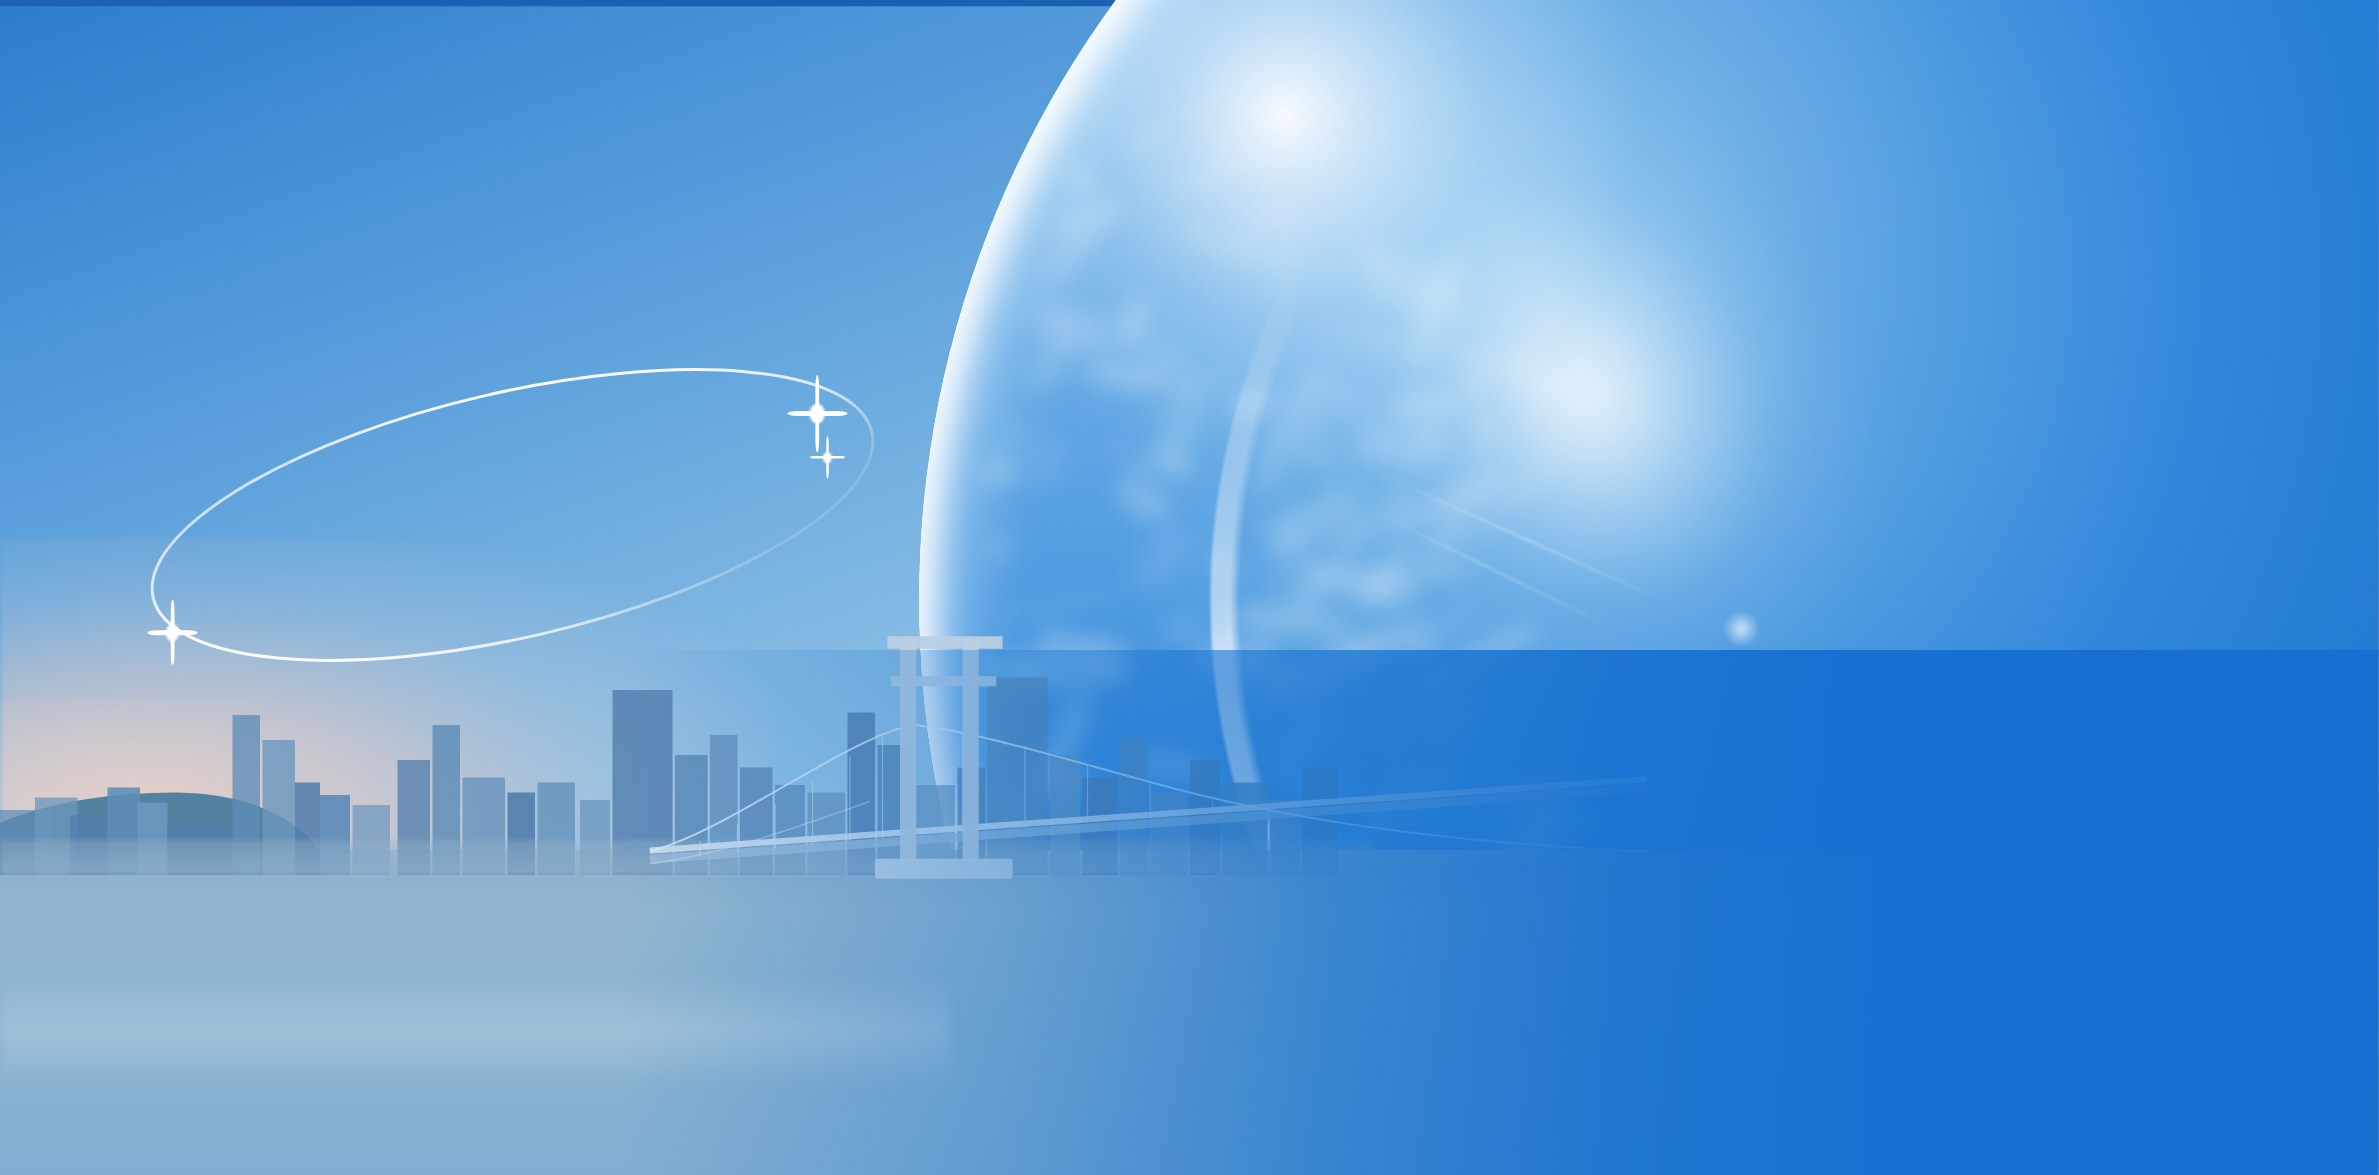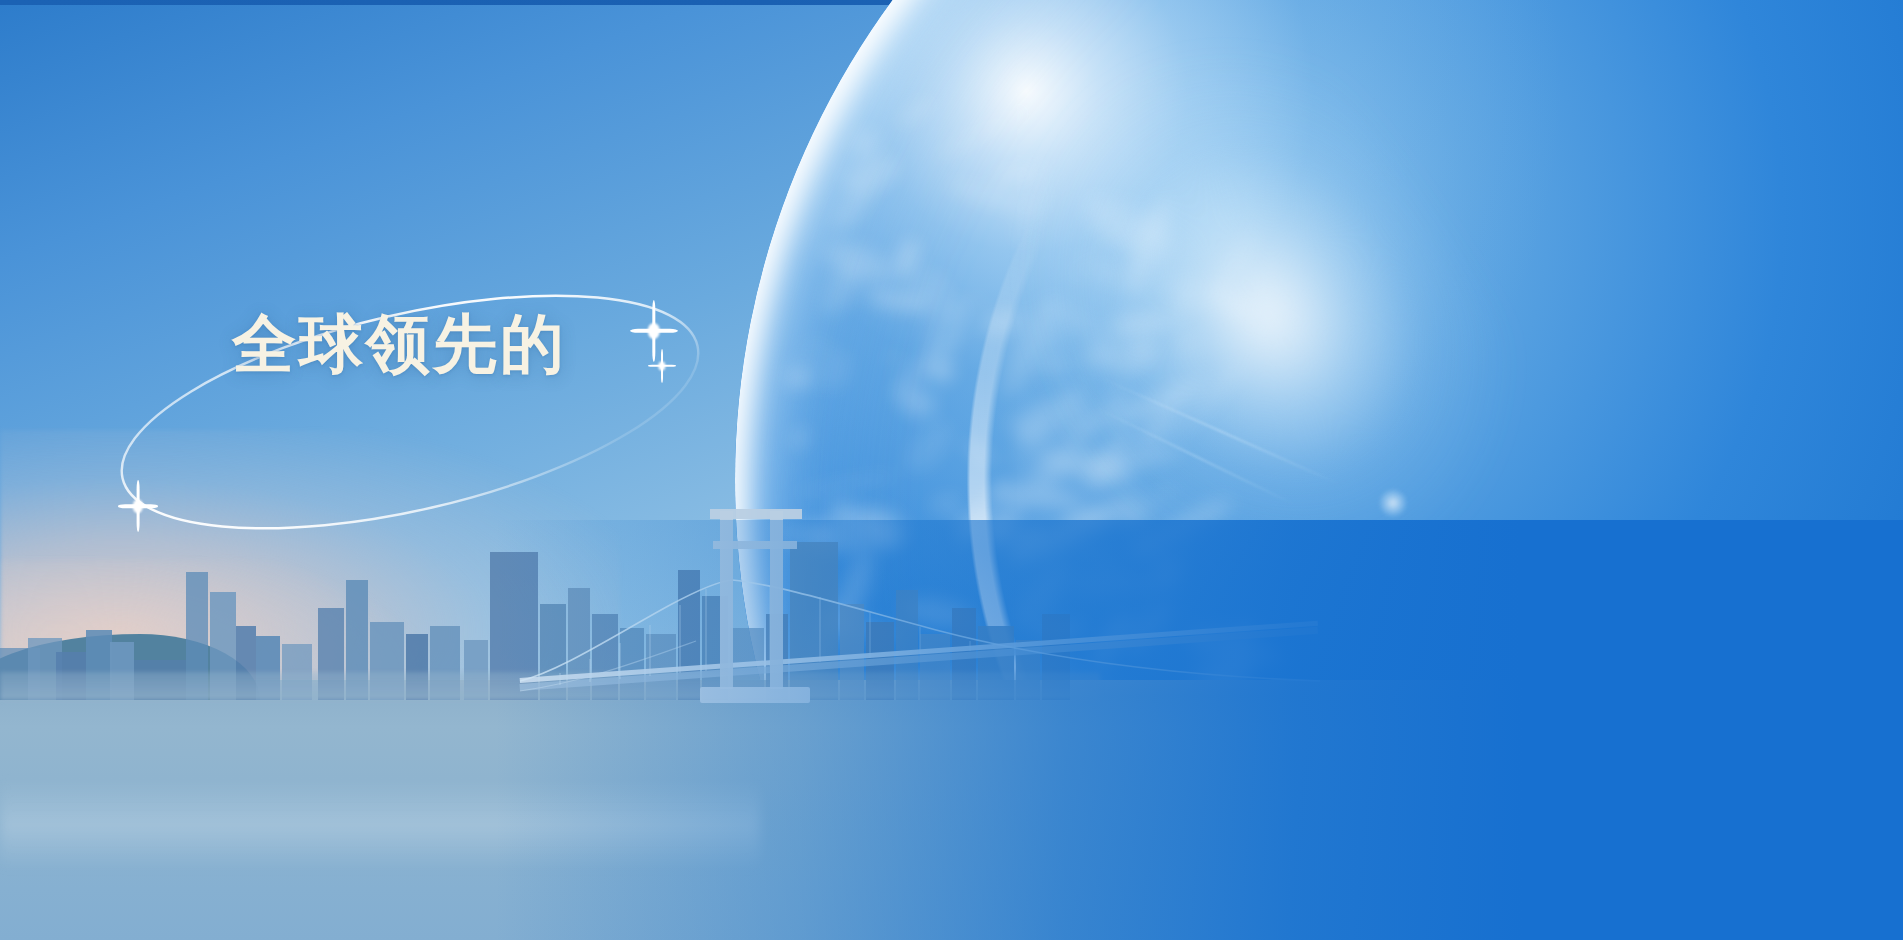--- a/index.html
+++ b/index.html
@@ -587,16 +587,15 @@
       <span class="h"></span>
       <span class="core"></span>
   </div>
   <div class="spark spark-low">
     <span class="v"></span>
       <span class="h"></span>
       <span class="core"></span>
   </div>
 
   <div class="headline">
-    <div class="hl-line hl-1">全球领先的</div>
   </div>
 
 </div>
 
 </body></html>

